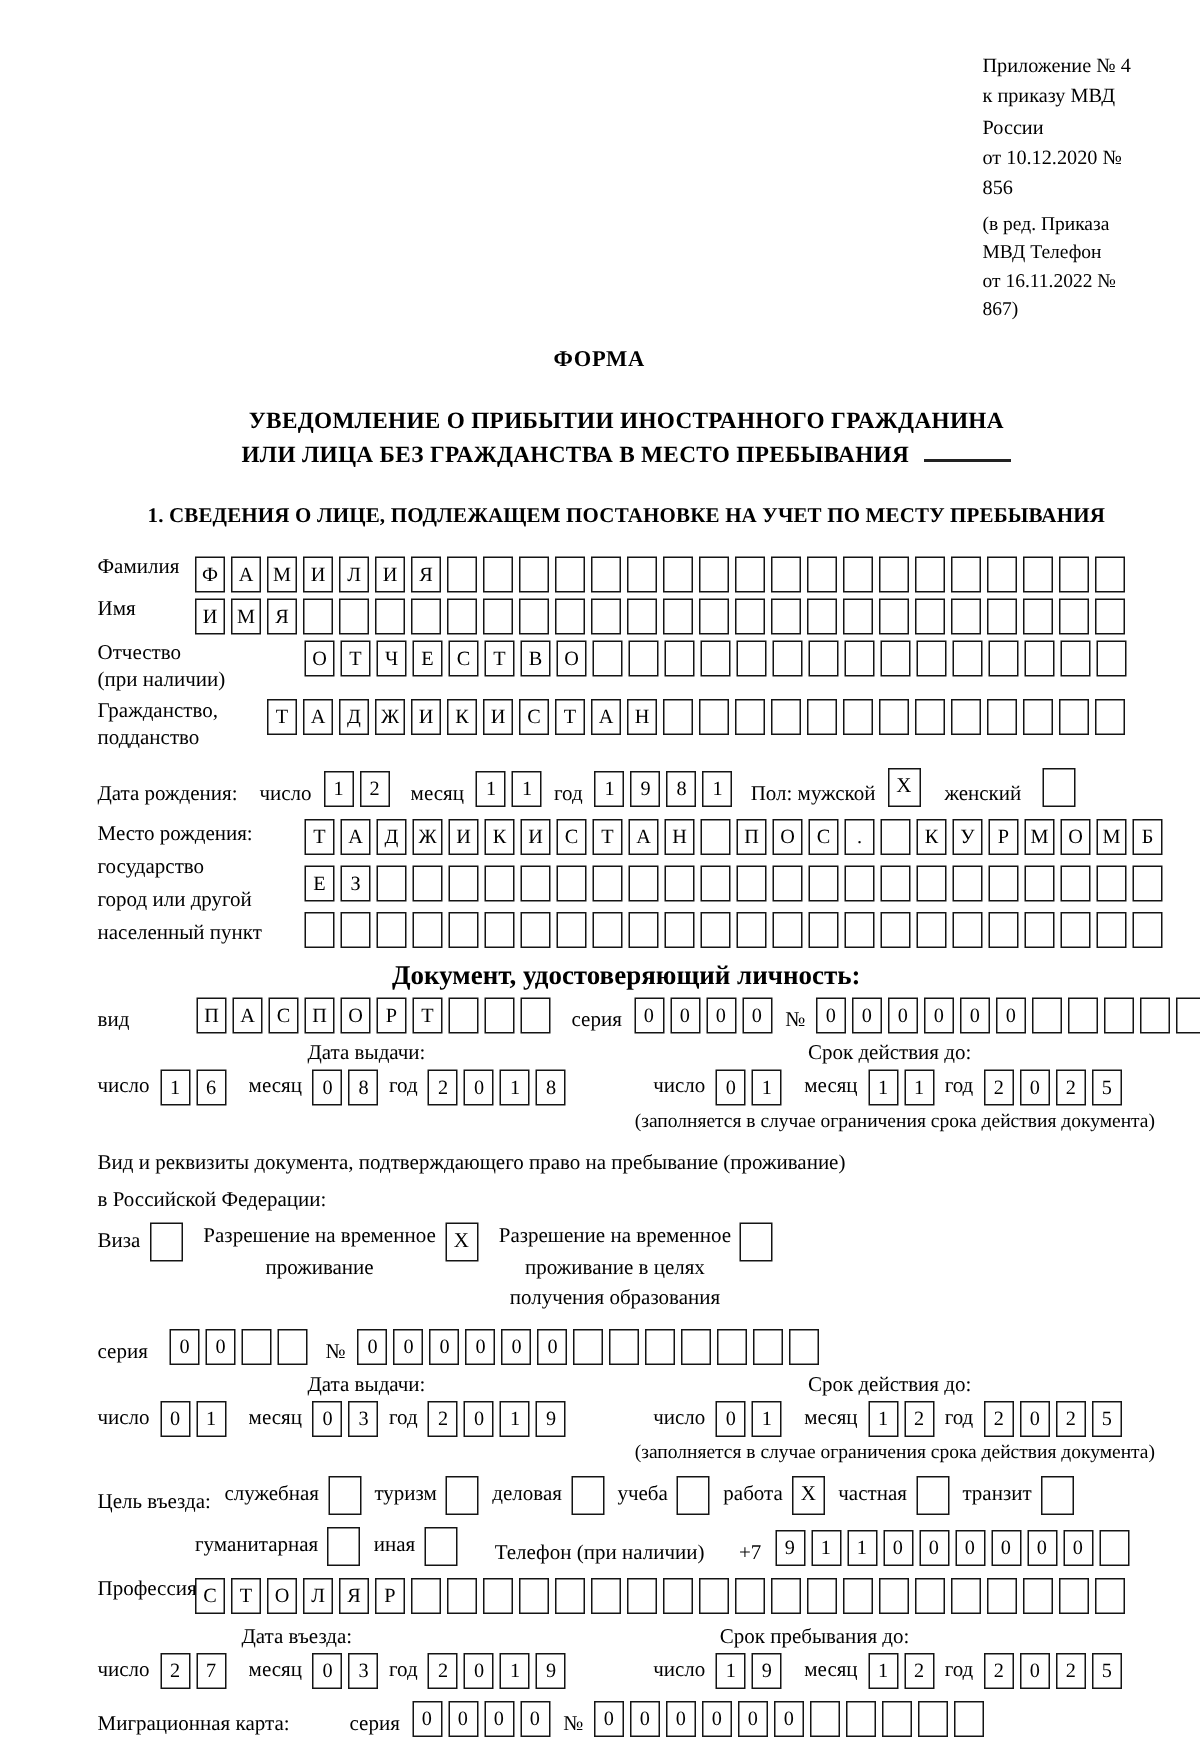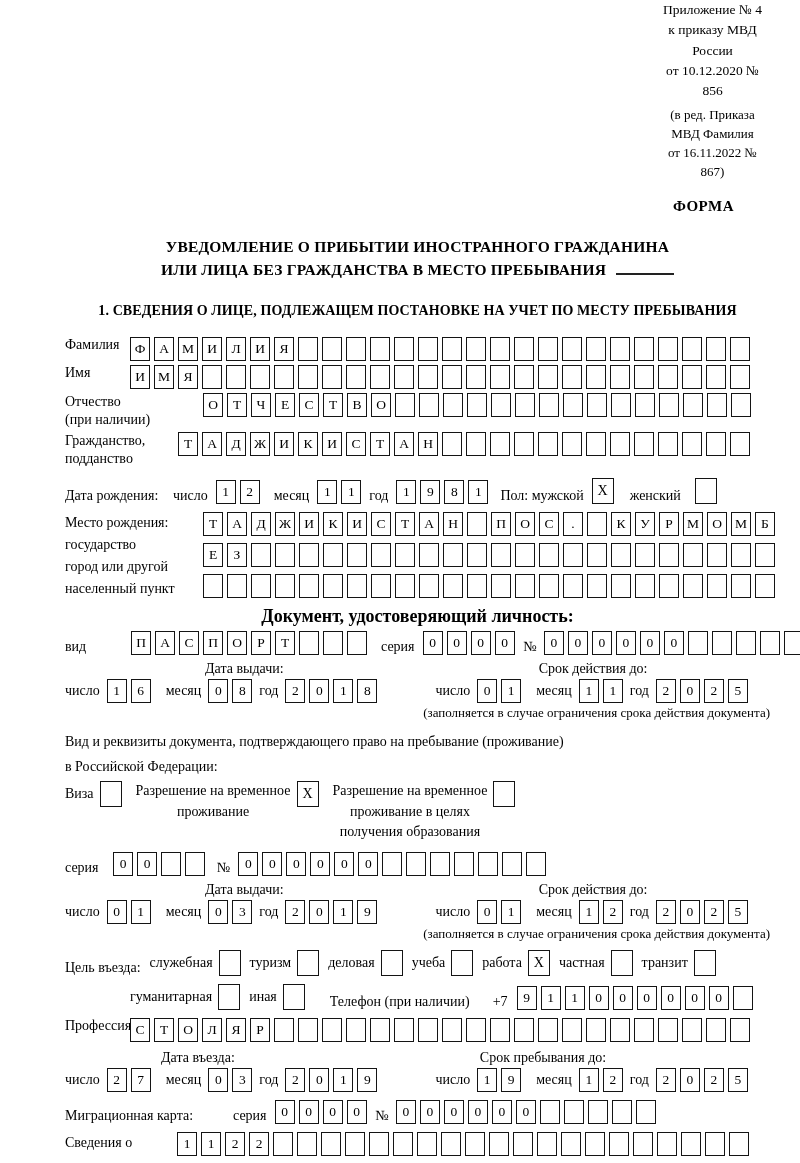--- a/index.html
+++ b/index.html
@@ -19,23 +19,23 @@
   }
   .checkbox{
     box-sizing:border-box;flex:none;
     width:22px;height:26px;border:1.8px solid #141414;
     display:flex;align-items:center;justify-content:center;
     font-size:14px;background:#fff;
   }
   .frow{display:flex;align-items:flex-start;}
   .vcenter{align-items:flex-end;}
   .flabel{flex:none;}
-  .appendix{margin-left:590px;font-size:13.5px;line-height:1.5;text-align:center;}
+  .appendix{margin-left:590px;padding-top:34px;font-size:13.5px;line-height:1.5;}
   .appendix .amend{margin-top:5px;font-size:13px;line-height:1.45;}
-  .form-marker{text-align:right;padding-right:36px;margin-top:16px;font-weight:bold;font-size:15px;letter-spacing:.5px;}
+  .form-marker{text-align:center;padding-right:36px;margin-top:16px;font-weight:bold;font-size:15px;letter-spacing:.5px;}
   .doc-title{margin-top:20px;text-align:center;font-weight:bold;font-size:15.5px;line-height:1.5;letter-spacing:.2px;}
   .blank-line{display:inline-block;width:58px;border-bottom:2px solid #222;margin-left:10px;}
   .sec-heading{margin-top:22px;text-align:center;font-weight:bold;font-size:14px;letter-spacing:.1px;}
   .mt2{margin-top:2px;}.mt4{margin-top:4px;}.mt6{margin-top:6px;}.mt8{margin-top:8px;font-family:Liberation Serif, serif;}
   .mt10{margin-top:10px;}.mt18{margin-top:18px;}
   .two-line{line-height:1.3;}
   .stack{display:flex;flex-direction:column;gap:7px;}
   .label-stack{line-height:22px;}
   .center-head{font-weight:bold;text-align:center;font-size:18px;}
   .dgroup{display:flex;align-items:center;gap:7px;}
@@ -49,21 +49,21 @@
 </head>
 <body>
 
 <div class="content">
 
   <div class="appendix">
     <div>Приложение № 4</div>
     <div>к приказу МВД России</div>
     <div>от 10.12.2020 № 856</div>
     <div class="amend">
-      <div>(в ред. Приказа МВД Фамилия</div>
+      <div>(в ред. Приказа МВД Телефон</div>
       <div>от 16.11.2022 № 867)</div>
     </div>
   </div>
 
   <div class="form-marker">ФОРМА</div>
 
   <div class="doc-title">
     <div>УВЕДОМЛЕНИЕ О ПРИБЫТИИ ИНОСТРАННОГО ГРАЖДАНИНА</div>
     <div><span>ИЛИ ЛИЦА БЕЗ ГРАЖДАНСТВА В МЕСТО ПРЕБЫВАНИЯ</span><span class="blank-line"></span></div>
   </div>

